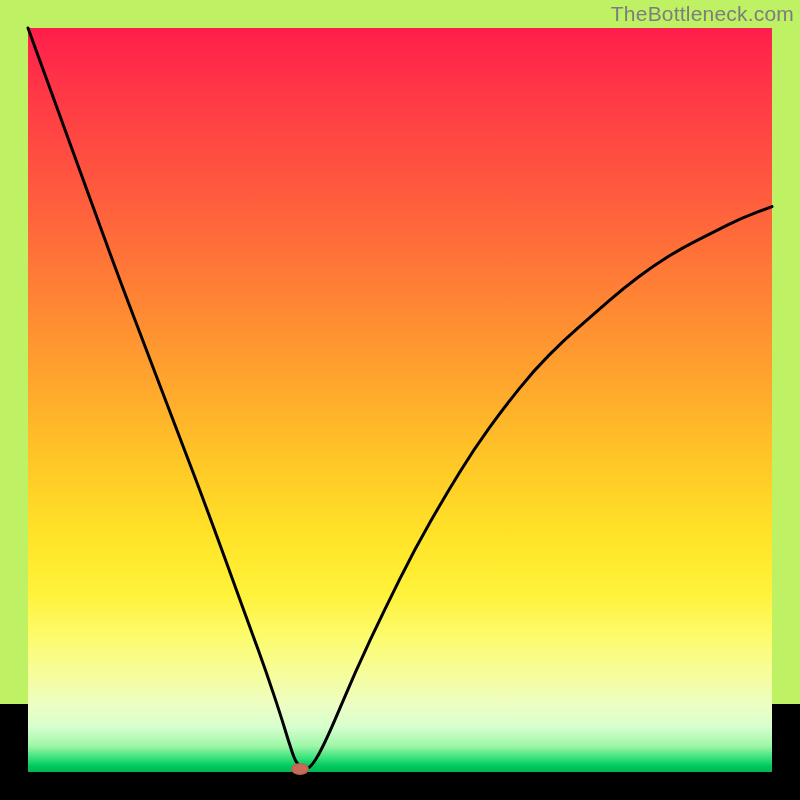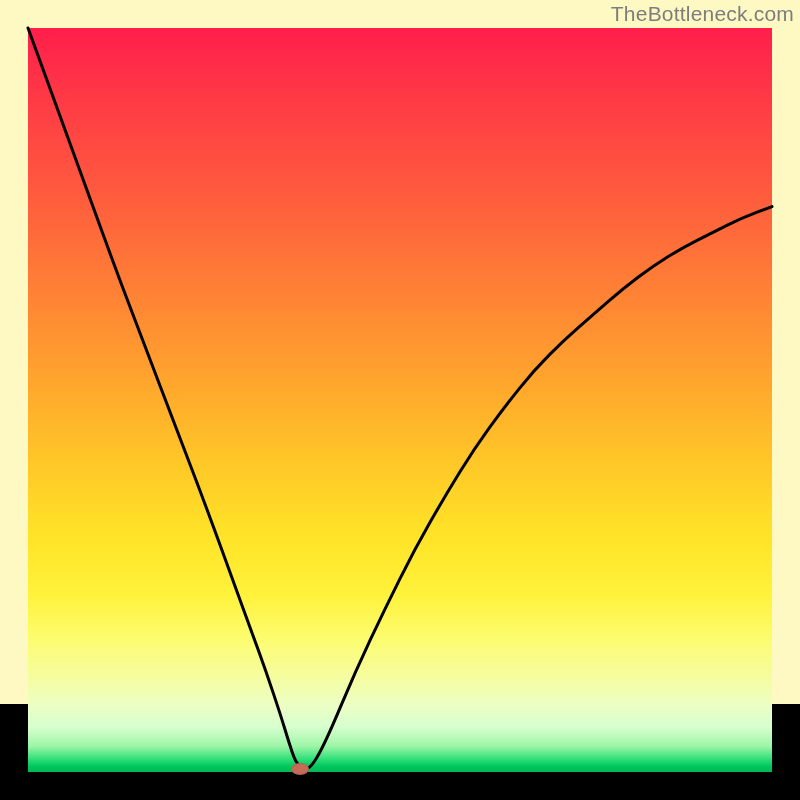--- a/index.html
+++ b/index.html
@@ -10,21 +10,21 @@
     background: #000;
     overflow: hidden;
     font-family: Arial, Helvetica, sans-serif;
   }
   .frame {
     position: absolute;
     top: 0;
     left: 0;
     width: 800px;
     height: 704px;
-    background: #fef9c3;
+    background: #bef264;
   }
   .plot {
     position: absolute;
     top: 28px;
     left: 28px;
     width: 744px;
     height: 744px;
     
     background: linear-gradient(to bottom,
       #ff1e4b 0%,

